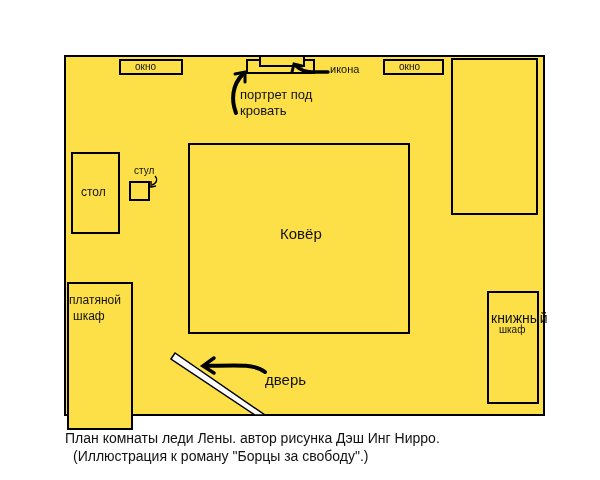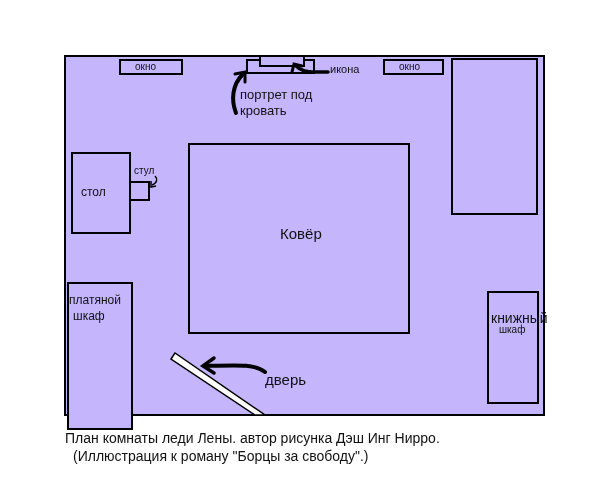--- a/index.html
+++ b/index.html
@@ -1,17 +1,17 @@
 <!DOCTYPE html>
 <html><head>
 <meta charset="utf-8">
 <style>
   html, body { margin:0; padding:0; background:#fff; }
   body { width:600px; height:480px; position:relative; overflow:hidden; font-family:"Liberation Sans", sans-serif; color:#000; }
-  .box { position:absolute; border:2px solid #000; box-sizing:border-box; background:#c4b5fd; }
+  .box { position:absolute; border:2px solid #000; box-sizing:border-box; background:#fde047; }
   .lbl { position:absolute; white-space:nowrap; color:#111; }
   svg.overlay { position:absolute; left:0; top:0; }
 </style>
 </head>
 <body>
 
 <div class="box" style="left:64px;top:55px;width:481px;height:361px;"></div>
 
 <div class="box" style="left:119px;top:59px;width:64px;height:16px;border-width:2px;">
   <span class="lbl" style="left:14px;top:0px;font-size:10px;">окно</span>
@@ -22,21 +22,21 @@
 
 <div class="box" style="left:246px;top:59px;width:69px;height:15px;"></div>
 <div class="box" style="left:259px;top:55px;width:46px;height:12px;"></div>
 <span class="lbl" style="left:330px;top:63px;font-size:11px;">икона</span>
 <span class="lbl" style="left:240px;top:87px;font-size:13px;">портрет под</span>
 <span class="lbl" style="left:240px;top:103px;font-size:13px;">кровать</span>
 
 <div class="box" style="left:451px;top:58px;width:87px;height:157px;">
 </div>
 
-<div class="box" style="left:71px;top:152px;width:60px;height:82px;">
+<div class="box" style="left:71px;top:152px;width:49px;height:82px;">
   <span class="lbl" style="left:8px;top:31px;font-size:12px;">стол</span>
 </div>
 
 <div class="box" style="left:129px;top:181px;width:21px;height:20px;"></div>
 <span class="lbl" style="left:134px;top:165px;font-size:10px;">стул</span>
 
 <div class="box" style="left:188px;top:143px;width:222px;height:191px;">
   <span class="lbl" style="left:90px;top:80px;font-size:15px;">Ковёр</span>
 </div>
 

